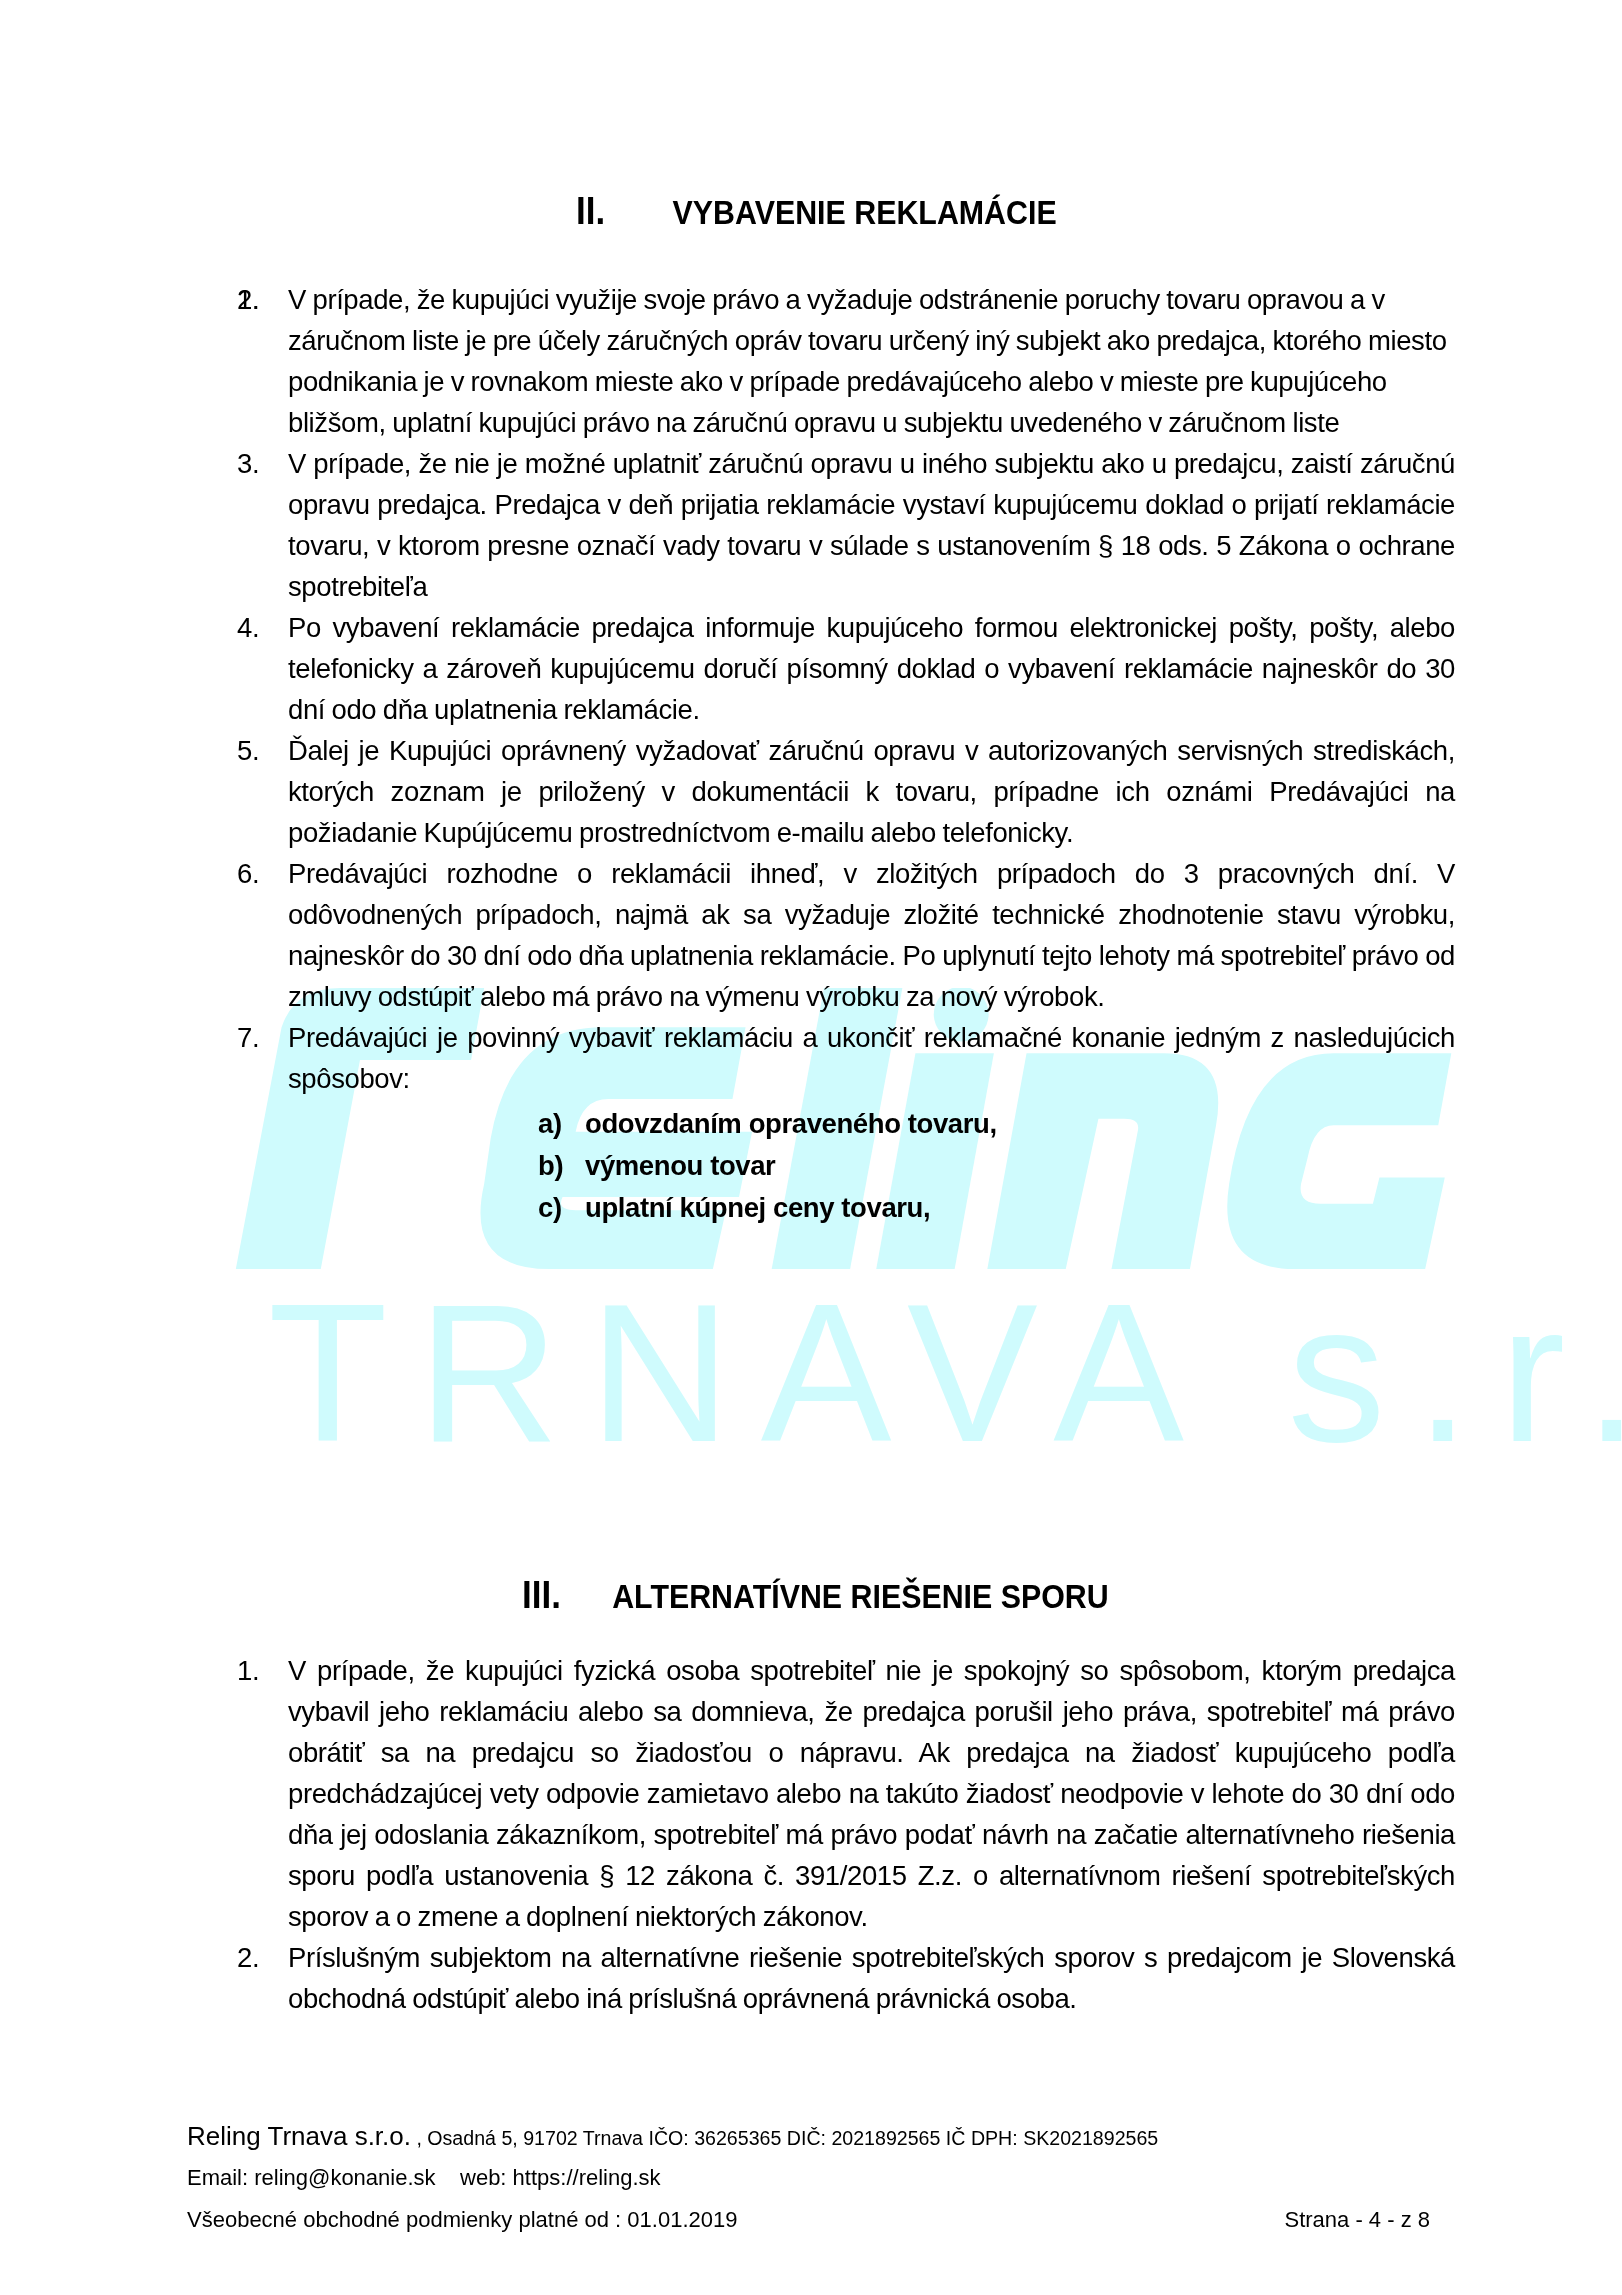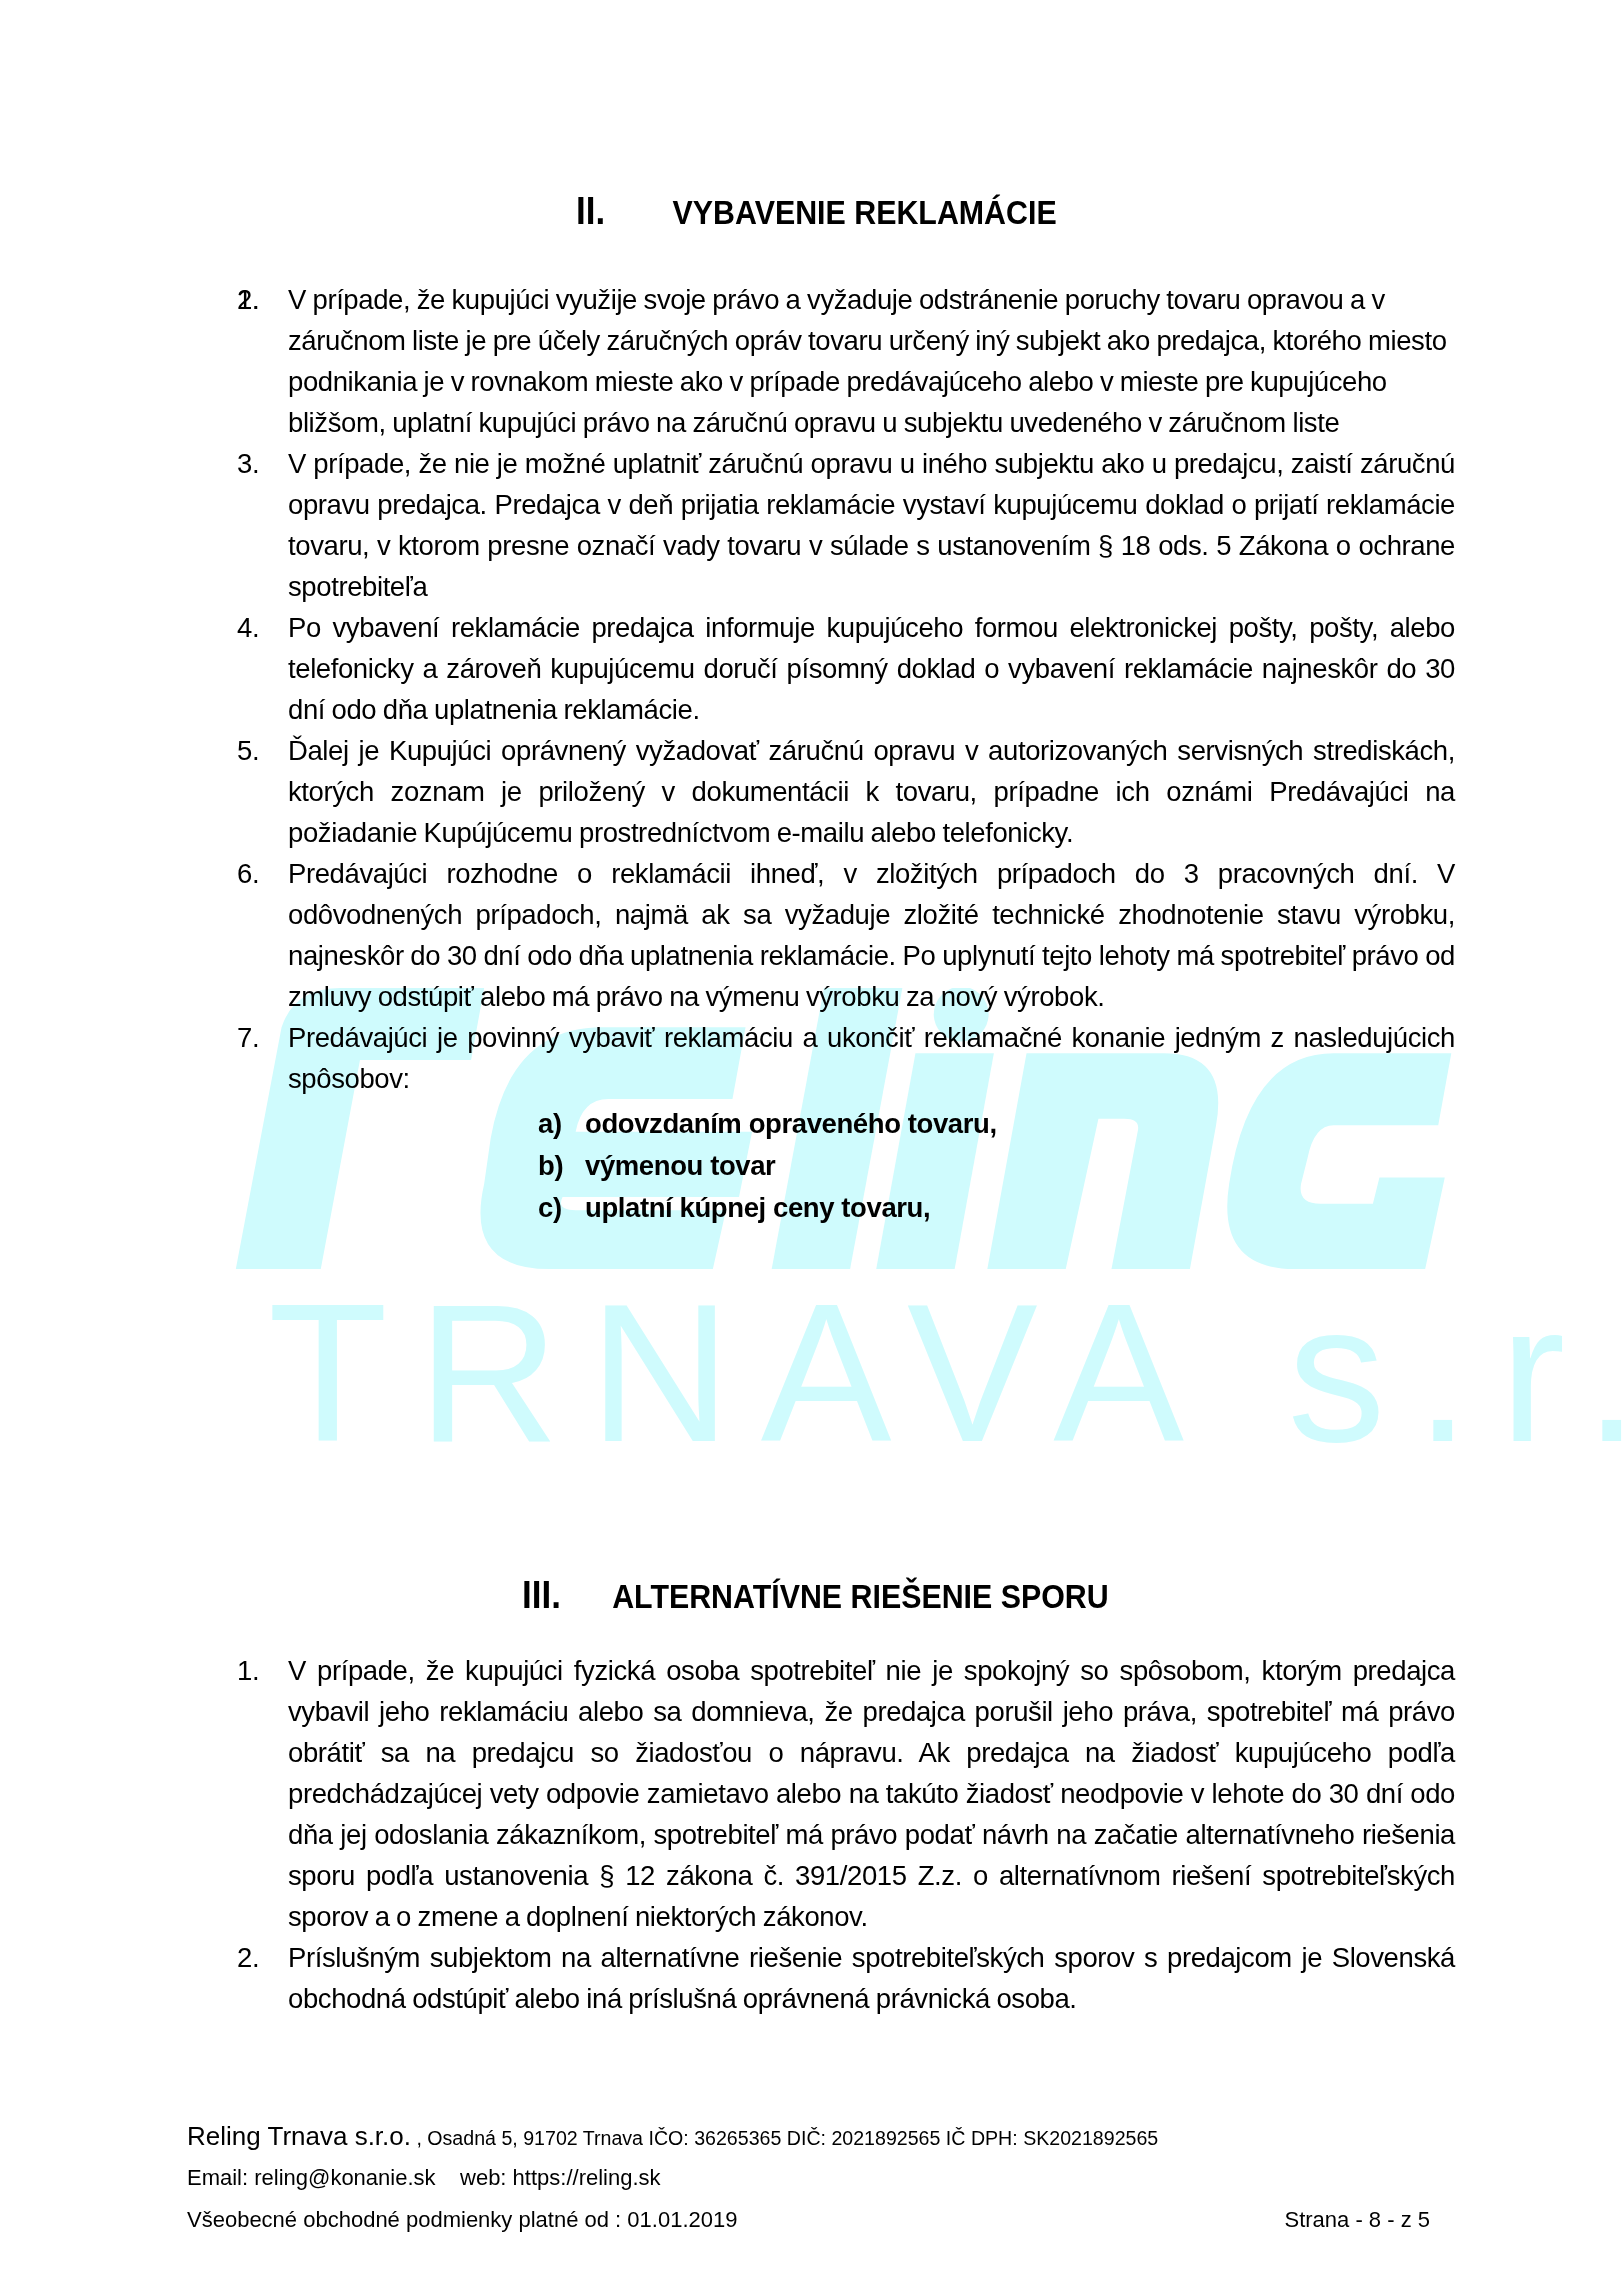--- a/index.html
+++ b/index.html
@@ -131,16 +131,16 @@
   </div>
   <div class="footer footer-2">
     <div class="line">
       <span>Email: reling@konanie.sk</span>&nbsp;&nbsp;&nbsp;&nbsp;<span>web: https://reling.sk</span>
     </div>
   </div>
   <div class="footer footer-3">
     <div class="line">
       <span>Všeobecné obchodné podmienky platné od : 01.01.2019</span>
     </div>
-    <span class="page-num">Strana  - 8 - z 5</span>
+    <span class="page-num">Strana  - 4 - z 8</span>
   </div>
 </div>
 
 
 </body></html>

